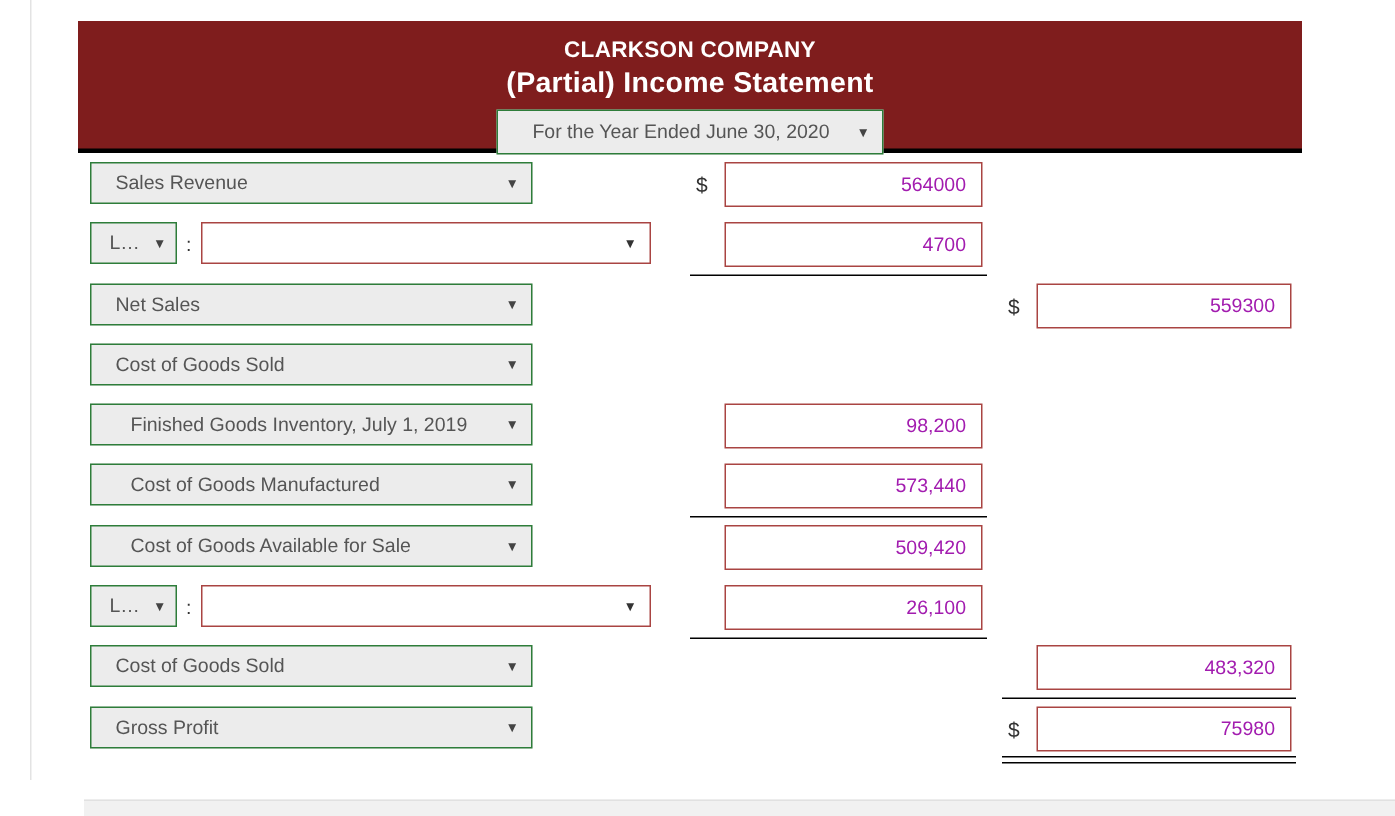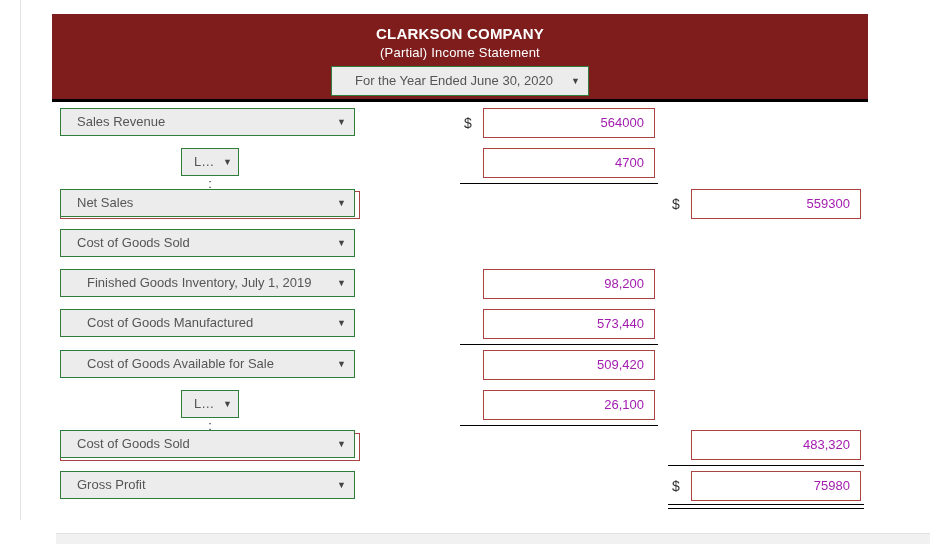--- a/index.html
+++ b/index.html
@@ -53,22 +53,22 @@
     text-align: center;
     box-sizing: border-box;
   }
   .banner .line1 {
     font-size: 15px;
     font-weight: bold;
     letter-spacing: .2px;
     margin-top: 11px;
   }
   .banner .line2 {
-    font-size: 13px;
-    font-weight: normal;
+    font-size: 19px;
+    font-weight: bold;
     letter-spacing: .2px;
     margin-top: 3px;
   }
   .banner-select-wrap {
     margin-top: 6px;
     display: flex;
     justify-content: center;
   }
 
   
@@ -120,21 +120,20 @@
   }
   .sel.account .lbl { padding-left: 16px; display: block; }
   .sel.account.indent1 .lbl { padding-left: 26px; }
 
   
   .less-group {
     position: absolute;
     left: 60px;
     display: flex;
     align-items: center;
-    flex-direction: column;
   }
   .sel.lessbox {
     width: 58px;
     padding-left: 12px;
     padding-right: 20px;
     text-align: left;
   }
   .sel.lessbox .caret { right: 6px; }
   .colon {
     color: #333333;

